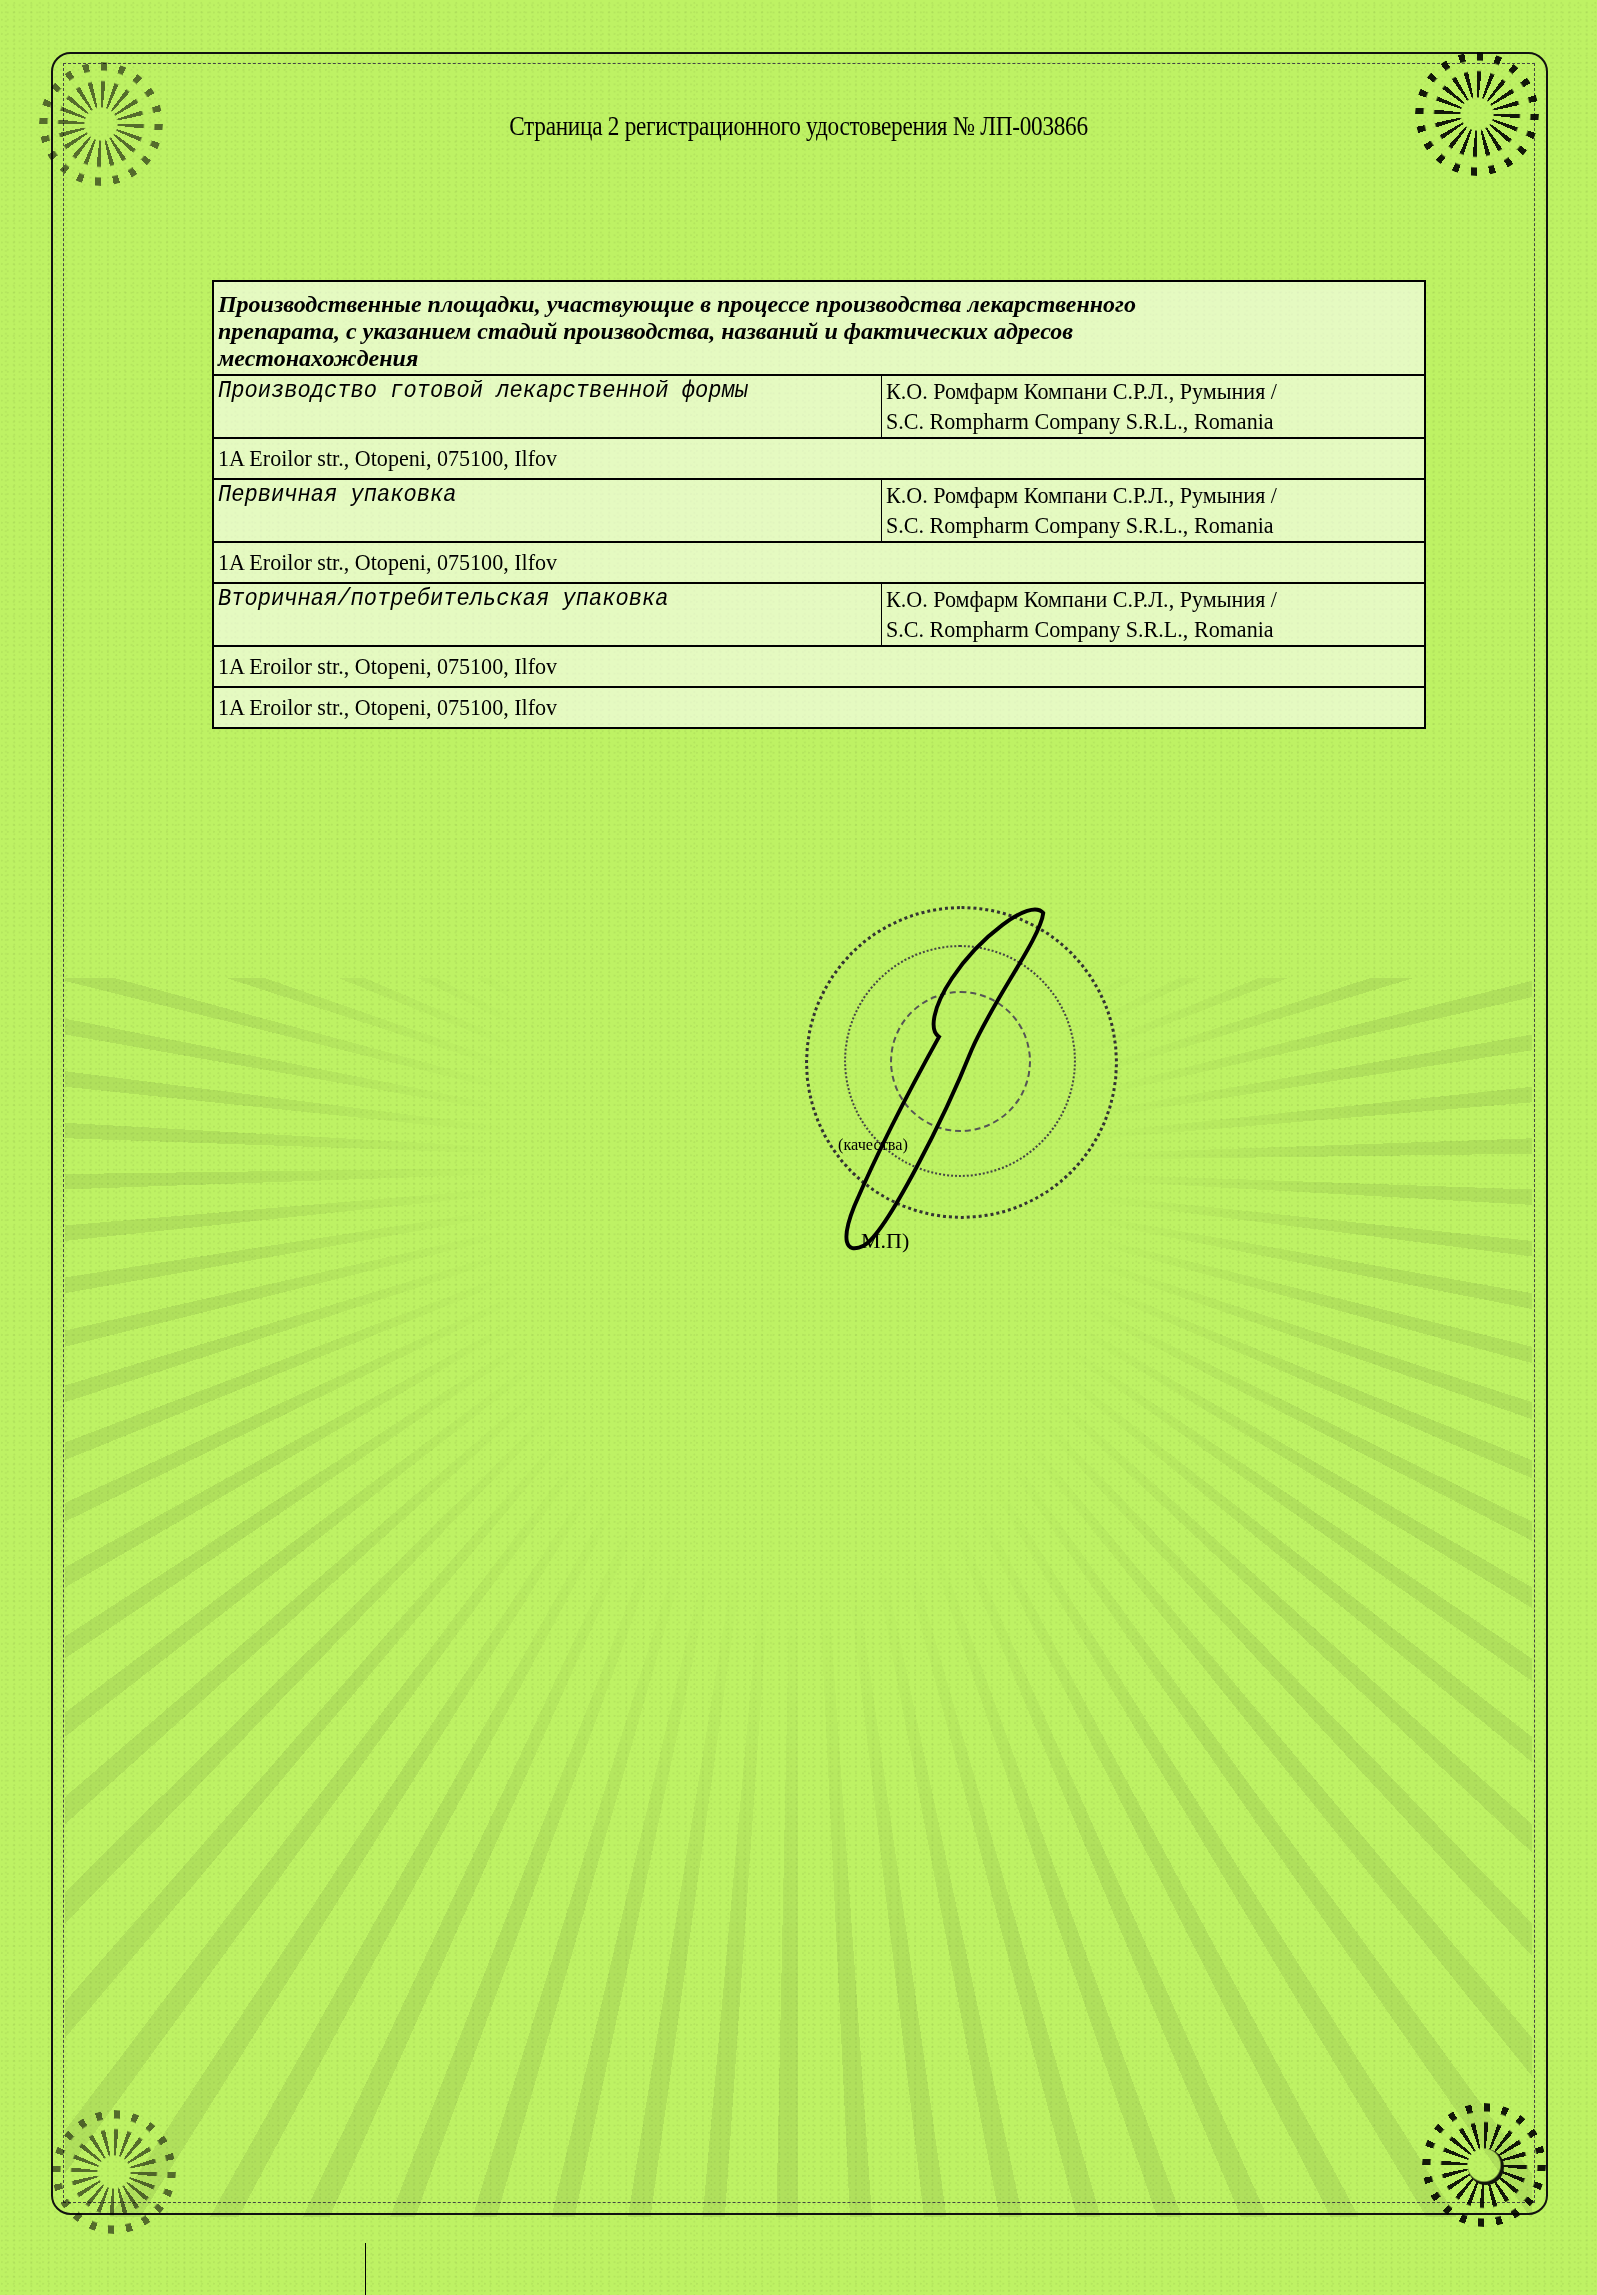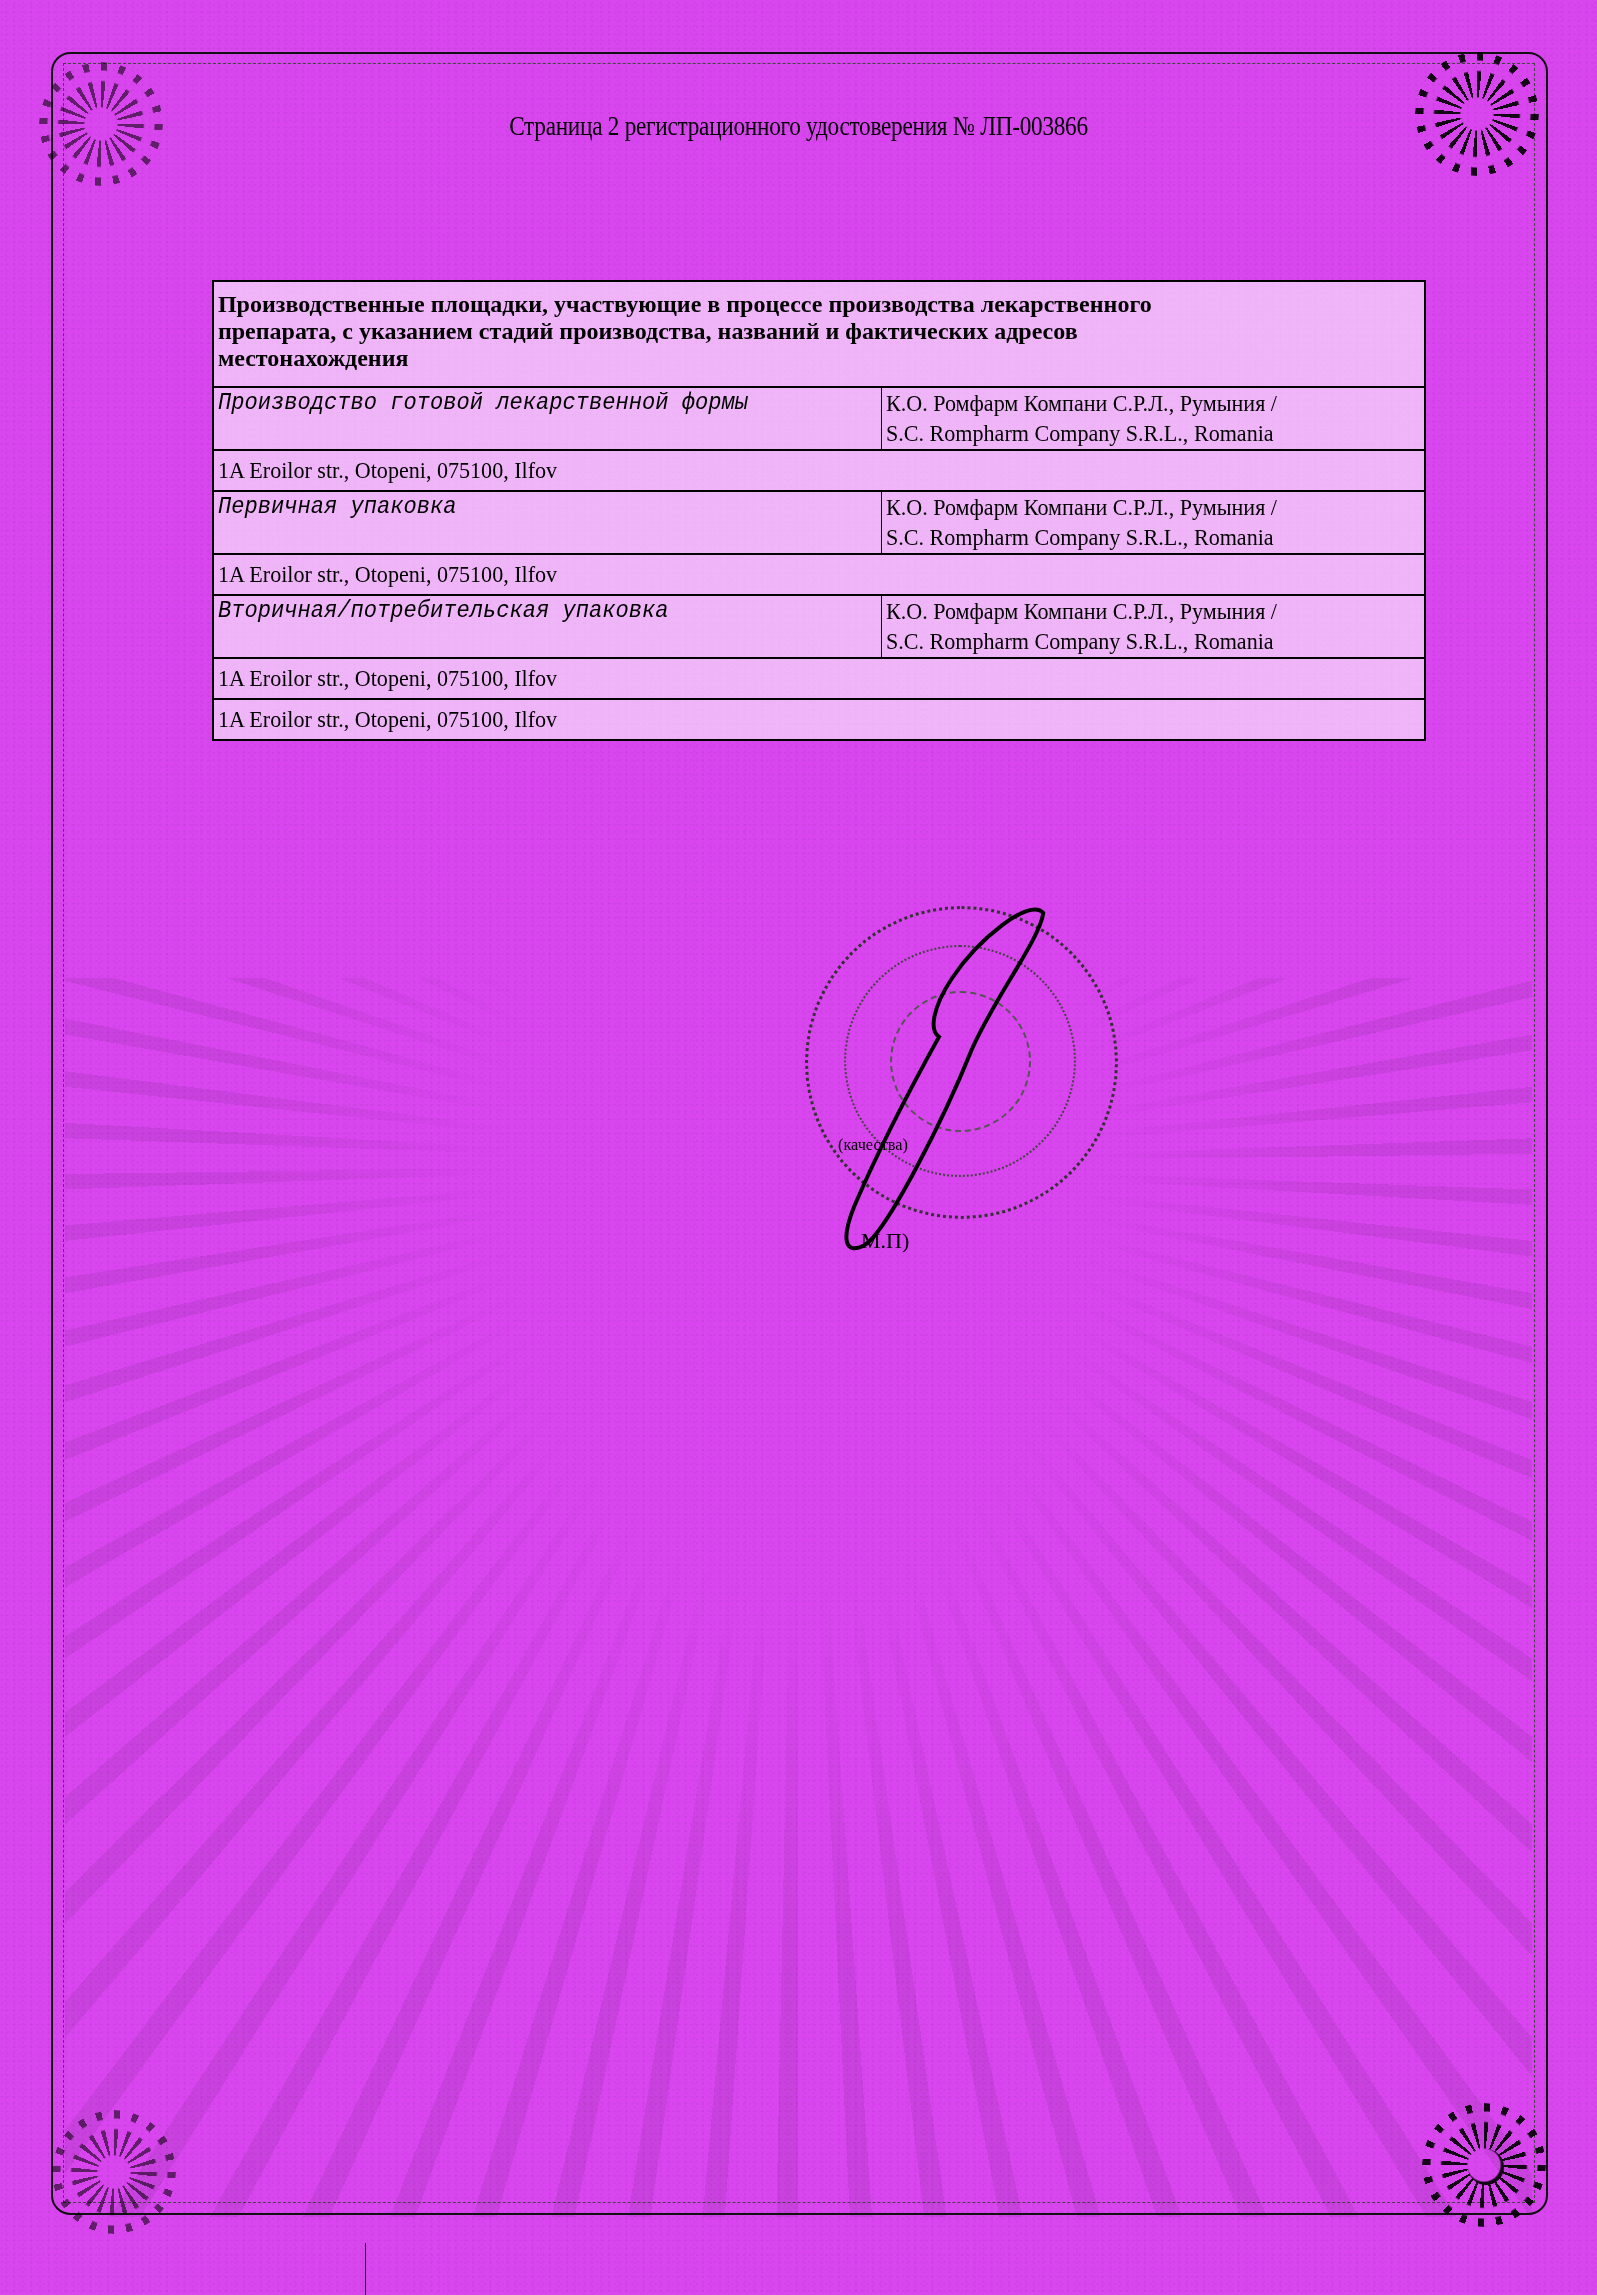--- a/index.html
+++ b/index.html
@@ -12,21 +12,21 @@
       height: 2295px;
       position: relative;
       overflow: hidden;
       font-family: "Liberation Serif", "DejaVu Serif", serif;
       color: #000000;
     }
     .page {
       position: absolute;
       left: 0; top: 0;
       width: 1597px; height: 2295px;
-      background: #d946ef;
+      background: #bef264;
     }
     
     .noise {
       position: absolute;
       inset: 0;
       pointer-events: none;
       background-image:
         radial-gradient(circle at 30% 72%, rgba(0,0,0,0.10) 0 0.7px, transparent 1.3px),
         radial-gradient(circle at 70% 65%, rgba(0,0,0,0.10) 0 0.7px, transparent 1.3px);
       background-size: 5.9px 7.2px, 8.5px 4.6px;
@@ -98,22 +98,23 @@
     }
     .sites-table td {
       border: 2.6px solid #000;
       padding: 0 3.9px;
       vertical-align: top;
       background: rgba(255,255,255,0.6);
     }
     .sites-table td.header-cell {
       font-weight: bold;
       padding-top: 9px;
-      padding-bottom: 14px;
+      padding-bottom: 2px;
       line-height: 27px;
+      font-style: italic;
     }
     .sites-table td.stage-cell {
       width: 659px;
       font-style: italic;
       height: 61px;
       border-right-width: 1.3px;
       font-family: Liberation Mono, monospace;
     }
     .sites-table td.company-cell {
       border-left-width: 1.3px;

